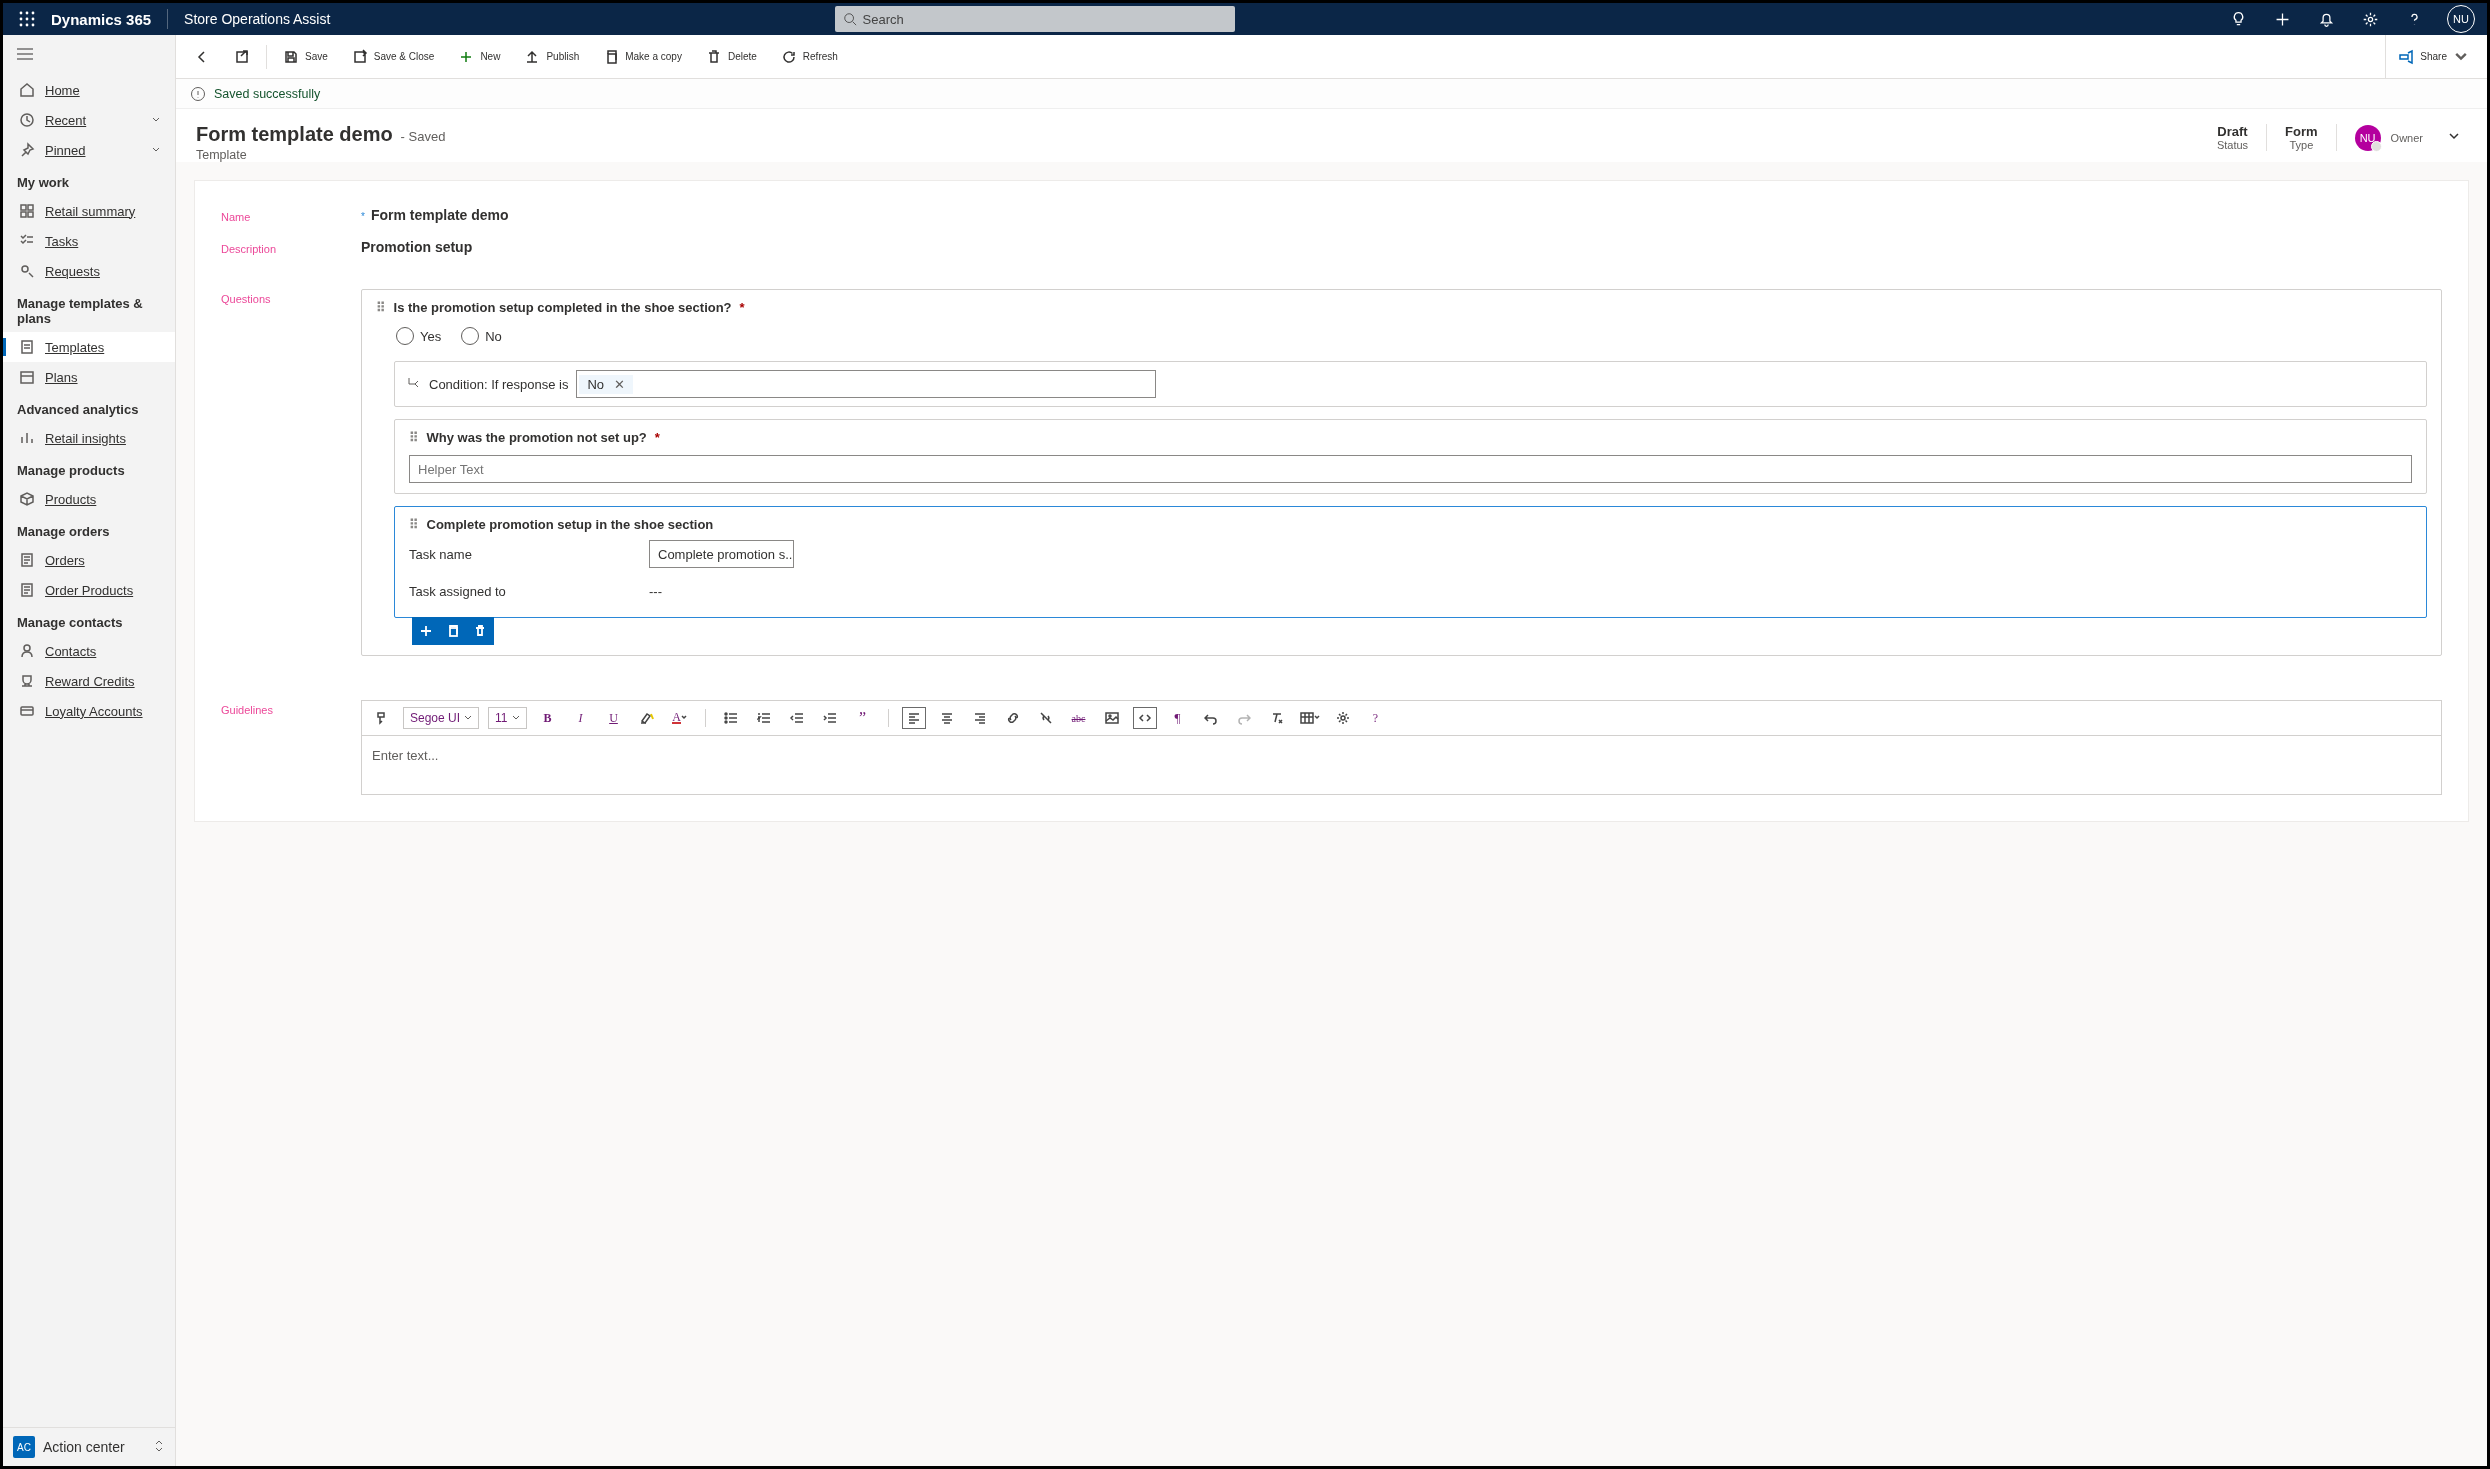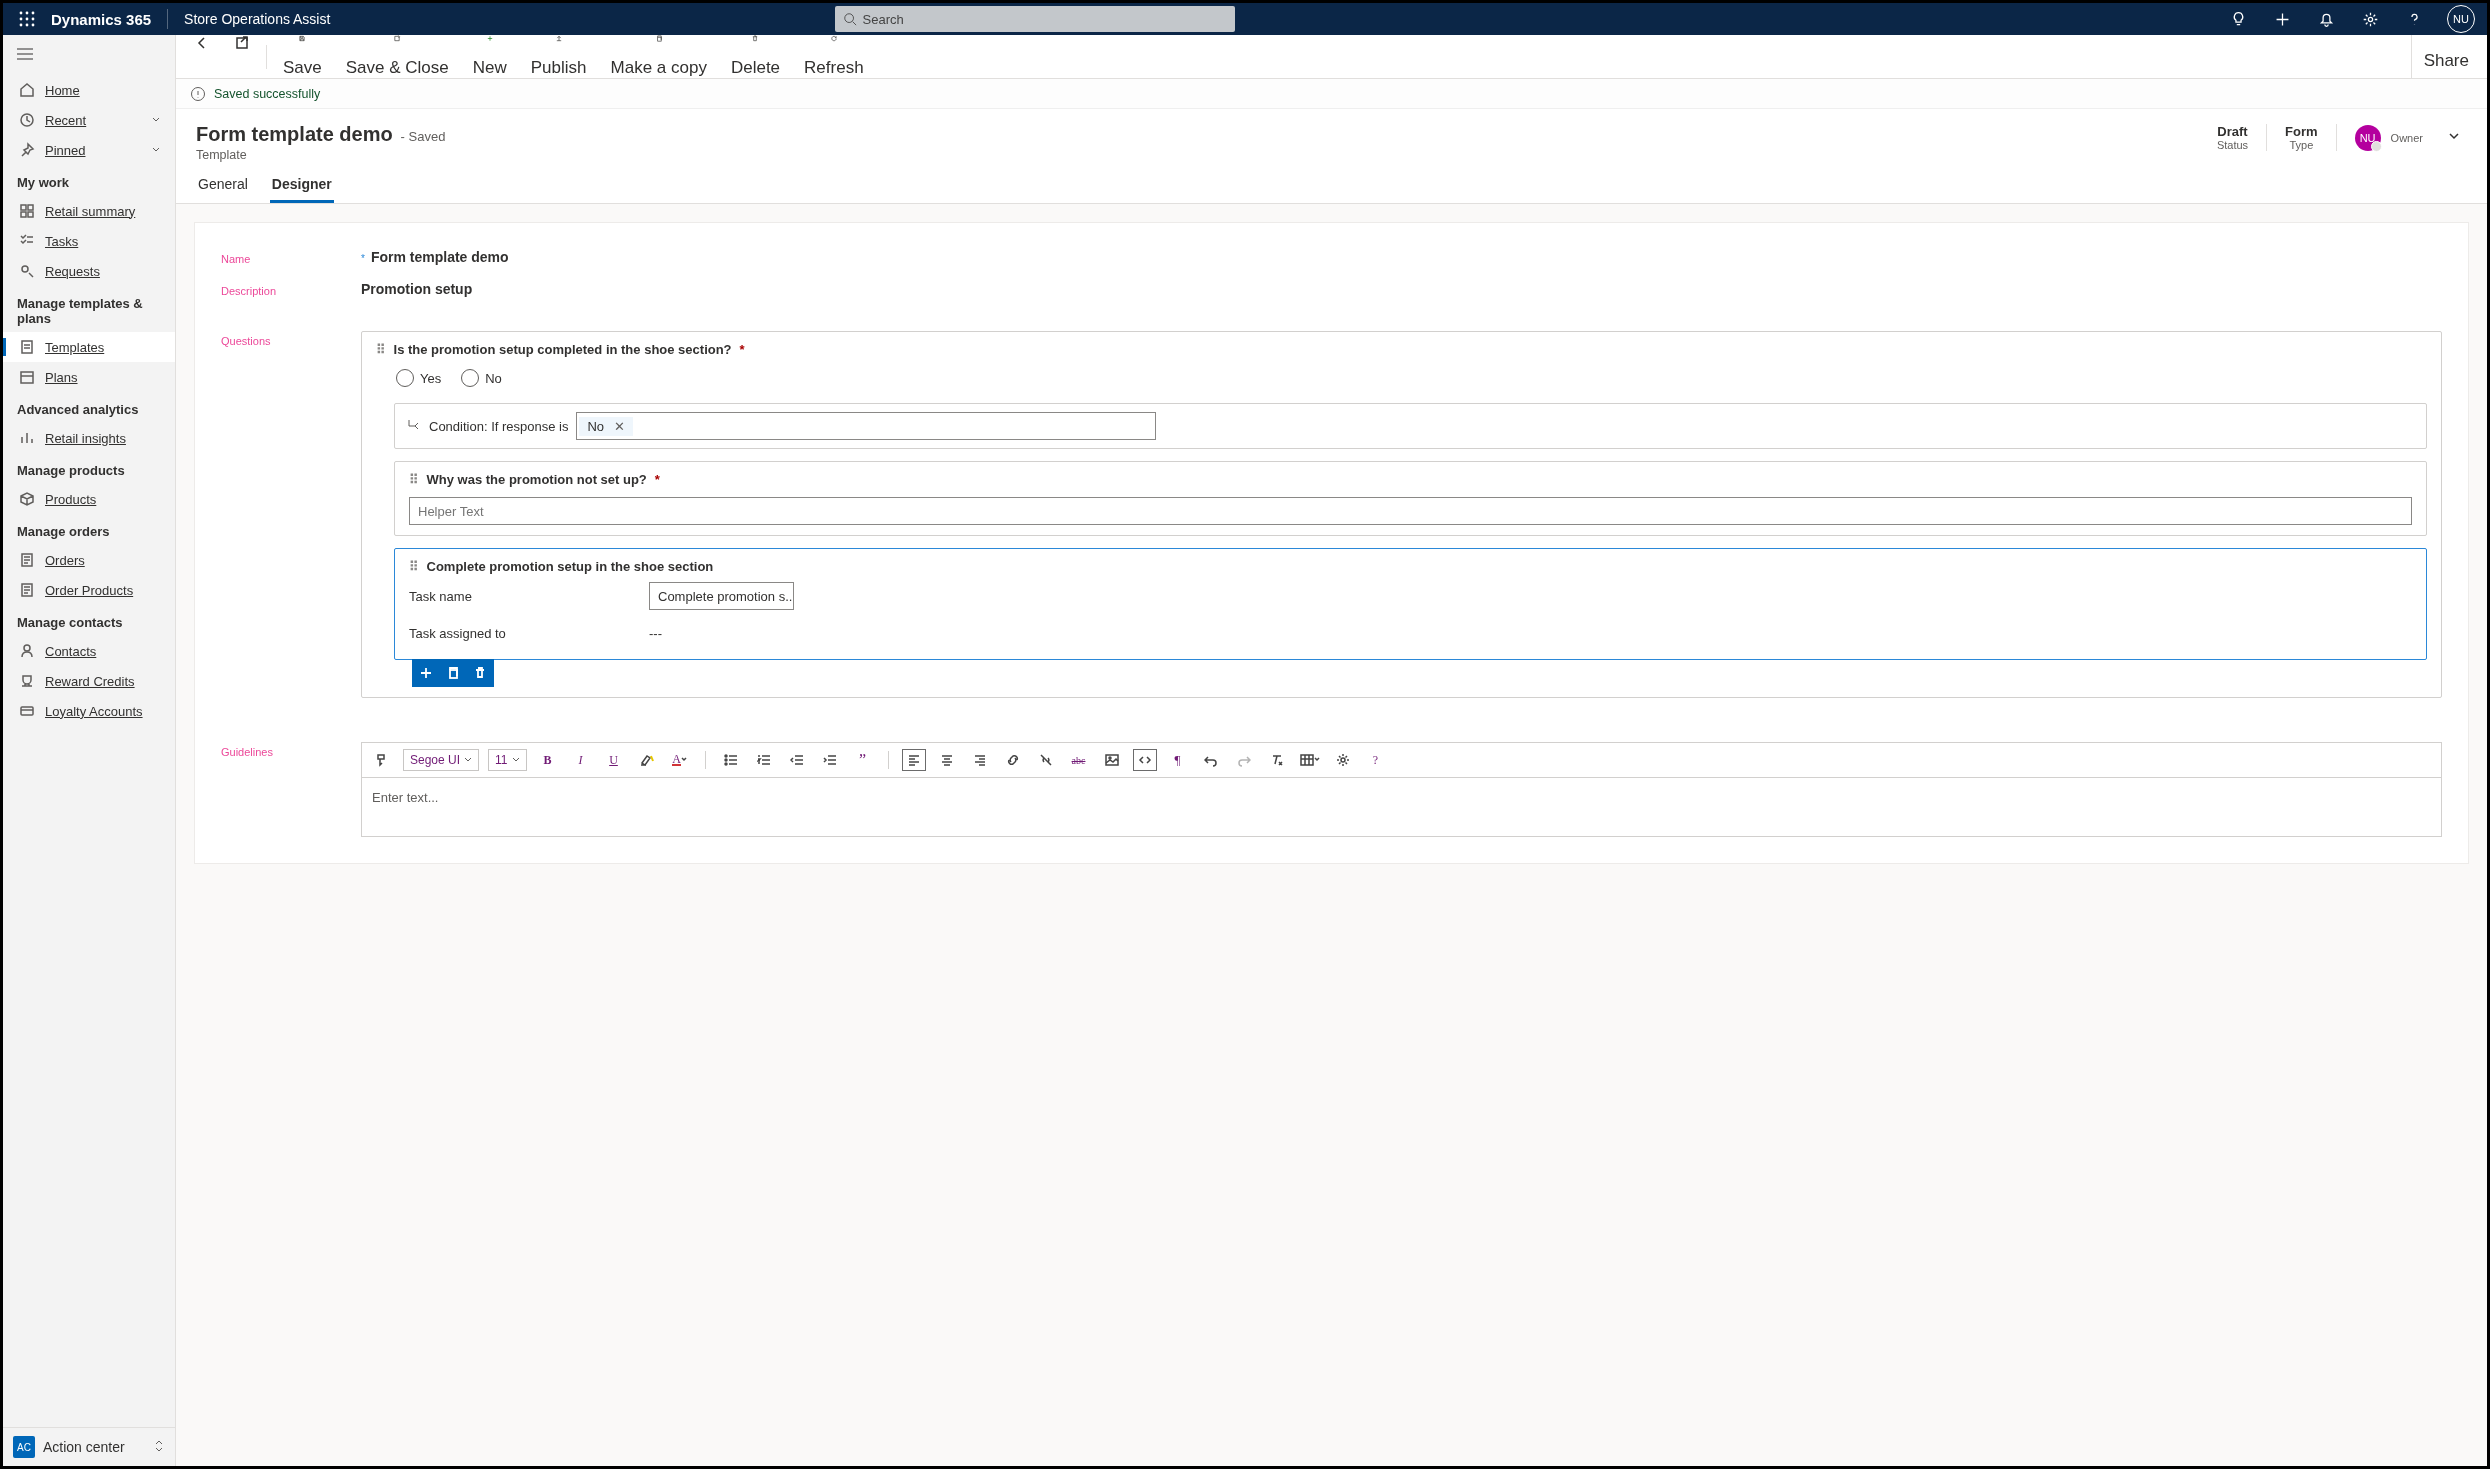--- a/index.html
+++ b/index.html
@@ -35,21 +35,21 @@
   .sitem .sicon svg { stroke:#605e5c; fill:none; stroke-width:1.5;}
   .sitem .chev { margin-left:auto; }
   .sitem .chev svg { stroke:#605e5c; fill:none;}
   .ac-footer { border-top:1px solid #e1dfdd; padding:8px 10px; display:flex; align-items:center; gap:8px;}
   .ac-badge { background:#0067b8; color:#fff; width:22px; height:22px; font-size:10px; display:flex; align-items:center; justify-content:center; border-radius:2px;}
   .ac-updown { margin-left:auto;}
 
   
   .content { flex:1; display:flex; flex-direction:column; overflow:hidden;}
   .cmdbar { height:44px; border-bottom:1px solid #e1dfdd; display:flex; align-items:center; padding:0 6px;}
-  .cbtn { display:flex; align-items:center; gap:16px; padding:0 12px; height:100%; font-size:17px; cursor:pointer;flex-direction:column;}
+  .cbtn { display:flex; align-items:center; gap:6px; padding:0 12px; height:100%; font-size:10px; cursor:pointer;}
   .cbtn svg { width:16px; height:16px; stroke-width:1.5;}
   .cmd-right { margin-left:auto; border-left:1px solid #e1dfdd; height:100%; display:flex; align-items:center;}
 
   .notice { height:30px; display:flex; align-items:center; gap:8px; padding:0 14px; border-bottom:1px solid #efefef; background:#fdfdfd; font-size:12.5px; color:#14532d;}
   .notice svg { stroke:#605e5c; fill:none;}
 
   .header { padding:14px 20px 0 20px; display:flex; align-items:flex-start;}
   .htitle { font-size:20px; font-weight:600;}
   .hsaved { font-size:13px; color:#605e5c; font-weight:400; margin-left:4px;}
   .hsub { font-size:12.5px; color:#605e5c; margin-top:2px;}
@@ -404,24 +404,20 @@
         <div style="display:flex;align-items:center;gap:10px;">
           <div class="owner-av">NU</div>
           <div class="mbot">Owner</div>
         </div>
         <div class="hdrop"><svg width="14" height="14" viewBox="0 0 14 14" stroke="#323130" fill="none" stroke-width="1.5">
               <path d="M3 5l4 4 4-4"></path>
             </svg></div>
       </div>
     </div>
 
-    <div class="tabs">
-      <div class="tab">General</div>
-      <div class="tab active">Designer</div>
-    </div>
 
     <div class="form-area">
       <div class="card">
         <div class="row">
           <div class="lbl" style="display:flex;">Name</div>
           <div style="color:#2b88d8;font-size:10px;margin-right:6px;margin-top:4px;">*</div>
           <div class="val">Form template demo</div>
         </div>
         <div class="row">
           <div class="lbl">Description</div>

